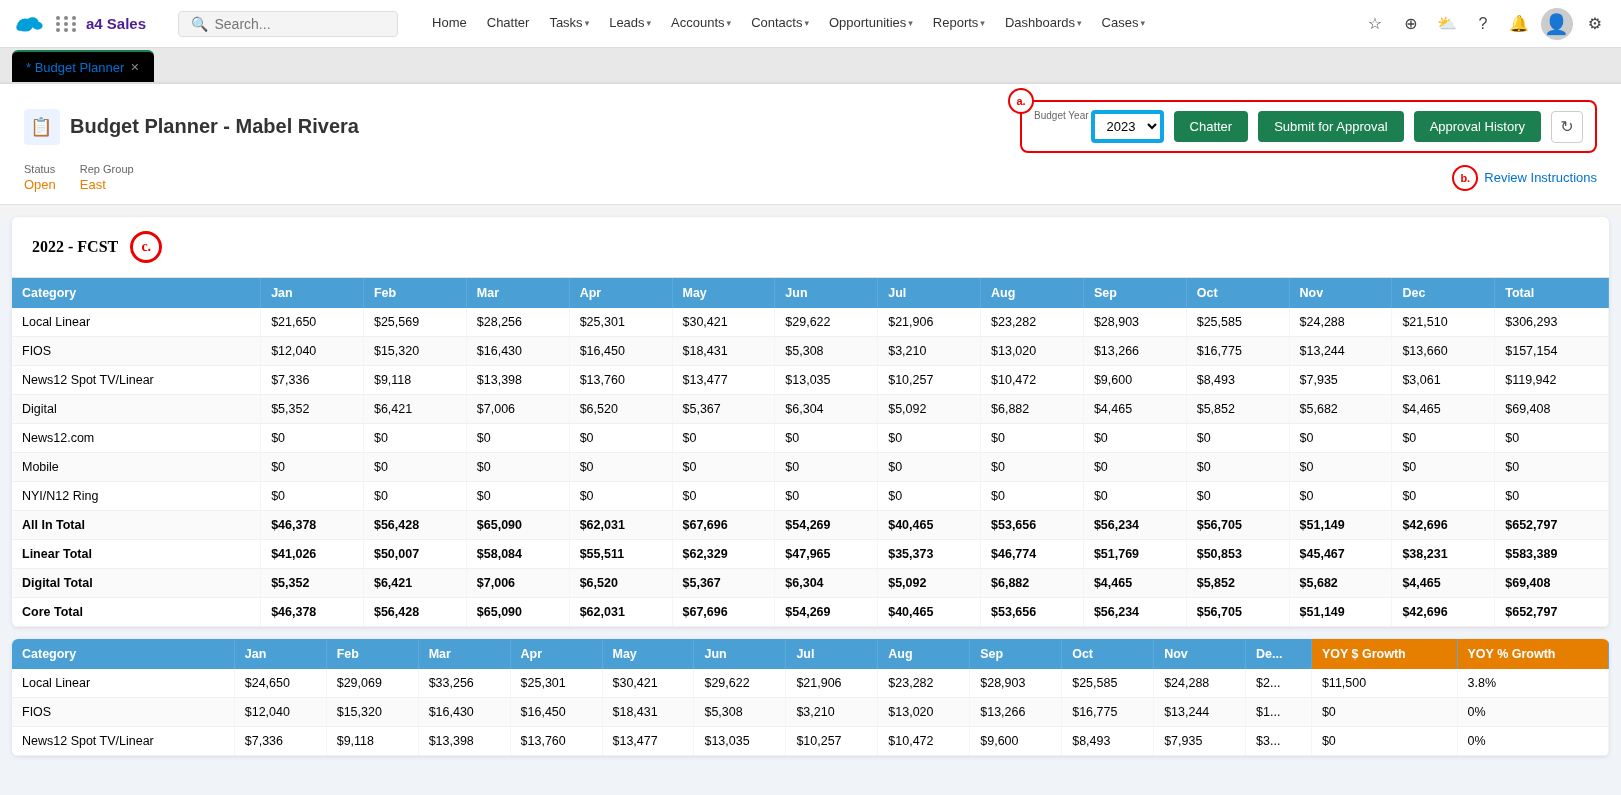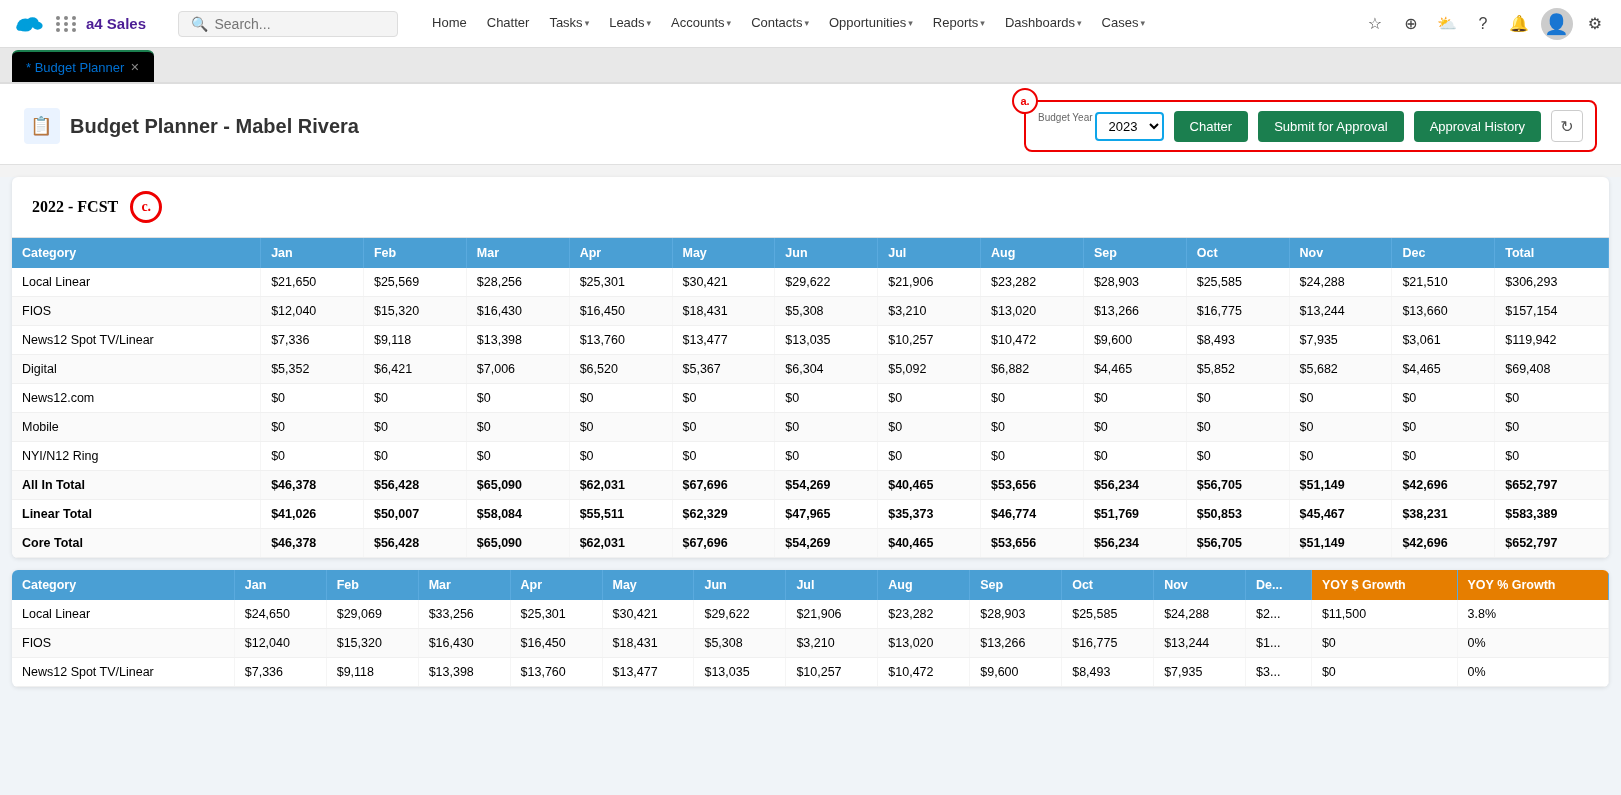--- a/index.html
+++ b/index.html
@@ -25,21 +25,21 @@
 
     
     .content { background: #f0f4f8; min-height: calc(100vh - 84px); }
     .page-header-inner { background: #fff; margin: 0; padding: 16px 24px 12px; border-bottom: 1px solid #e0e0e0; }
     .page-title-row { display: flex; align-items: center; justify-content: space-between; }
     .page-title { display: flex; align-items: center; gap: 10px; font-size: 20px; font-weight: 600; color: #333; }
     .page-icon { width: 36px; height: 36px; background: #eaf3ff; border-radius: 4px; display: flex; align-items: center; justify-content: center; font-size: 18px; }
     .header-controls { display: flex; align-items: center; gap: 10px; border: 2.5px solid #e00; border-radius: 8px; padding: 8px 12px; position: relative; }
     .budget-year-group { display: flex; flex-direction: row; gap: 2px; }
     .budget-year-label { font-size: 10px; color: #666; }
-    .budget-year-select { border: 2px solid #0ea5e9; border-radius: 4px; padding: 4px 8px; font-size: 13px; background: #fff; cursor: pointer; }
+    .budget-year-select { border: 4px solid #0ea5e9; border-radius: 4px; padding: 4px 8px; font-size: 13px; background: #fff; cursor: pointer; }
     .btn-teal { background: #1b7f4f; color: #fff; border: none; border-radius: 4px; padding: 8px 16px; font-size: 13px; font-weight: 500; cursor: pointer; white-space: nowrap; }
     .refresh-btn { width: 32px; height: 32px; border: 1px solid #ccc; border-radius: 4px; background: #fff; display: flex; align-items: center; justify-content: center; cursor: pointer; font-size: 16px; color: #555; }
     .header-bottom { display: flex; align-items: center; justify-content: space-between; margin-top: 10px; }
     .status-group { display: flex; gap: 24px; }
     .status-field { display: flex; flex-direction: column; gap: 2px; }
     .status-label { font-size: 11px; color: #666; }
     .status-value { font-size: 13px; color: #e67e00; font-weight: 500; }
     .review-instructions { color: #0070d2; font-size: 13px; cursor: pointer; text-decoration: none; display: flex; align-items: center; gap: 4px; }
 
     
@@ -176,20 +176,38 @@
             </select>
           </div>
           <button class="btn-teal">Chatter</button>
           <button class="btn-teal">Submit for Approval</button>
           <button class="btn-teal">Approval History</button>
           <div class="refresh-btn">↻</div>
         </div>
       </div>
     </div>
 
+    <div class="header-bottom">
+      <div class="status-group">
+        <div class="status-field">
+          <span class="status-label">Status</span>
+          <span class="status-value">Open</span>
+        </div>
+        <div class="status-field">
+          <span class="status-label">Rep Group</span>
+          <span class="status-value">East</span>
+        </div>
+      </div>
+      <div style="display:flex;align-items:center;gap:6px;">
+        <div style="width:26px;height:26px;border-radius:50%;border:2.5px solid #e00;display:flex;align-items:center;justify-content:center;font-size:11px;font-weight:700;color:#e00;background:#fff;flex-shrink:0;">b.</div>
+        <a class="review-instructions">
+          <span>Review Instructions</span>
+        </a>
+      </div>
+    </div>
   </div>
 </div>
 
 <div class="content">
 
   <div class="section">
     <div class="section-header">
       <span>2022 - FCST</span>
       <div class="annotation-c">c.</div>
     </div>
@@ -352,20 +370,36 @@
               <td>$47,965</td>
               <td>$35,373</td>
               <td>$46,774</td>
               <td>$51,769</td>
               <td>$50,853</td>
               <td>$45,467</td>
               <td>$38,231</td>
               <td>$583,389</td>
             </tr>
             <tr class="bold-row">
+              <td>Digital Total</td>
+              <td>$5,352</td>
+              <td>$6,421</td>
+              <td>$7,006</td>
+              <td>$6,520</td>
+              <td>$5,367</td>
+              <td>$6,304</td>
+              <td>$5,092</td>
+              <td>$6,882</td>
+              <td>$4,465</td>
+              <td>$5,852</td>
+              <td>$5,682</td>
+              <td>$4,465</td>
+              <td>$69,408</td>
+            </tr>
+            <tr class="bold-row">
               <td>Core Total</td>
               <td>$46,378</td>
               <td>$56,428</td>
               <td>$65,090</td>
               <td>$62,031</td>
               <td>$67,696</td>
               <td>$54,269</td>
               <td>$40,465</td>
               <td>$53,656</td>
               <td>$56,234</td>

